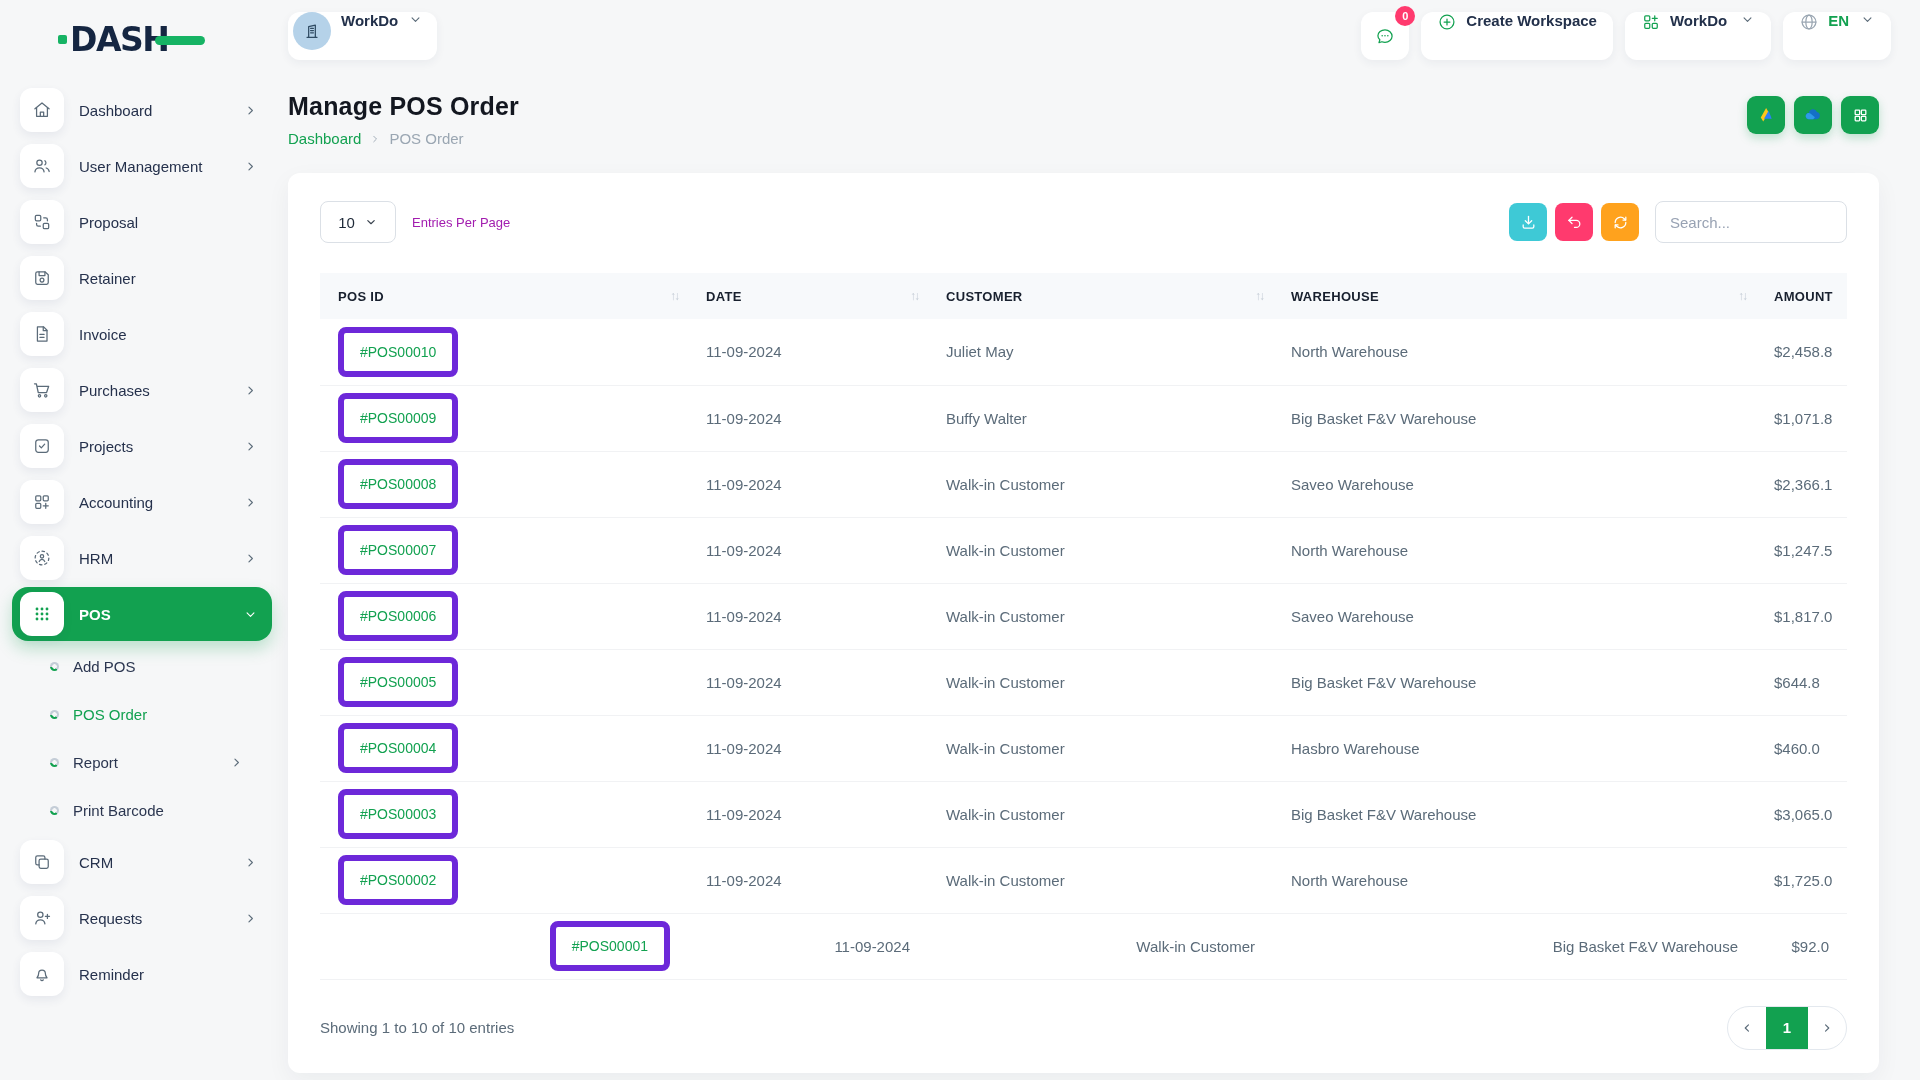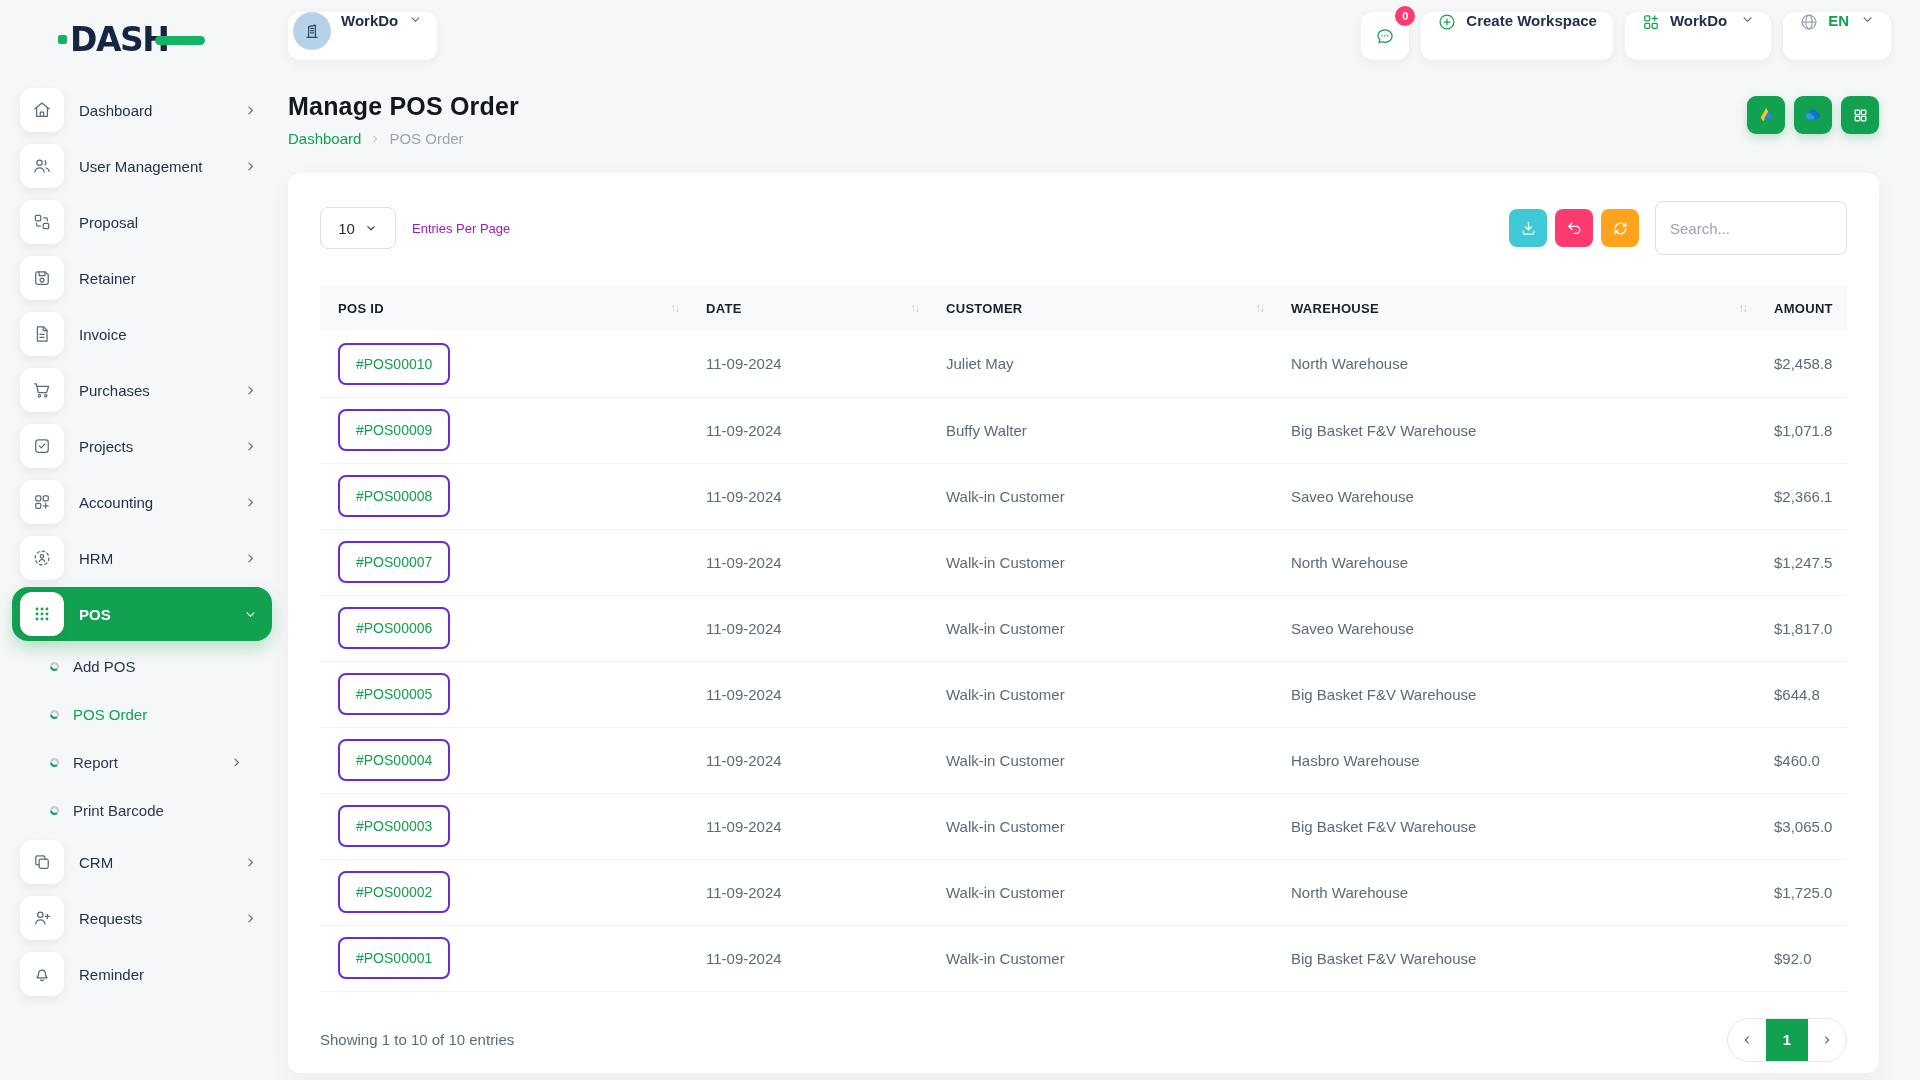--- a/index.html
+++ b/index.html
@@ -61,30 +61,30 @@
   .select-box { width:76px; height:42px; border:1px solid #dbe0e6; border-radius:8px; display:flex; align-items:center; justify-content:center; gap:9px; cursor:pointer; background:#fff; }
   .select-value { font-size:15px; color:#1e2938; }
   .select-box svg { width:14px; height:14px; stroke:#39424e; stroke-width:2; fill:none; stroke-linecap:round; stroke-linejoin:round; }
   .entries-label { margin-left:16px; font-size:13px; font-weight:500; color:#a21caf; }
   .ctrl-right { margin-left:auto; display:flex; align-items:center; gap:8px; }
   .act-btn { width:38px; height:38px; border-radius:8px; display:flex; align-items:center; justify-content:center; cursor:pointer; border:none; }
   .act-btn svg { width:17px; height:17px; fill:none; stroke:#fff; stroke-width:1.8; stroke-linecap:round; stroke-linejoin:round; }
   .act-export { background:#3EC9D6; }
   .act-undo { background:#FF3A6E; }
   .act-refresh { background:#FFA21D; }
-  .search-input { width:192px; height:54px; border:1px solid #dbe0e6; border-radius:8px; padding:0 14px; font-size:15px; color:#29364d; margin-left:8px; outline:none; font-family:"Liberation Sans", sans-serif; }
+  .search-input { width:192px; height:42px; border:1px solid #dbe0e6; border-radius:8px; padding:0 14px; font-size:15px; color:#29364d; margin-left:8px; outline:none; font-family:"Liberation Sans", sans-serif; }
   .search-input::placeholder { color:#98a2b3; }
 
   table { width:100%; border-collapse:collapse; margin-top:30px; table-layout:fixed; }
   col.c-id{width:368px;} col.c-date{width:240px;} col.c-cust{width:345px;} col.c-wh{width:483px;} col.c-amt{width:91px;}
   thead th { background:#f7f9fb; height:46px; text-align:left; font-size:13px; font-weight:700; color:#18202e; letter-spacing:.3px; padding:0 24px 0 18px; position:relative; cursor:pointer; }
   .sort { position:absolute; right:10px; top:50%; transform:translateY(-50%); color:#c5cdd6; font-size:12px; letter-spacing:-2px; font-weight:400; }
   tbody td { height:66px; border-bottom:1px solid #f1f2f4; padding:0 18px; font-size:15px; color:#5B6B79; }
-  tbody tr:last-child td { border-bottom:1px solid #f1f2f4; }
-  .pos-badge { display:inline-block; border:2px solid #6d28d9; color:#12A150; border-radius:8px; padding:11px 16px; font-size:14px; background:#fff; cursor:pointer; }
+  tbody tr:last-child td { border-bottom:1px solid #f1f2f4;text-align:right; }
+  .pos-badge { display:inline-block; border:6px solid #6d28d9; color:#12A150; border-radius:8px; padding:11px 16px; font-size:14px; background:#fff; cursor:pointer; }
 
   .table-footer { display:flex; align-items:center; margin-top:26px; }
   .showing { font-size:15px; color:#5b6b79; }
   .pagination { margin-left:auto; display:flex; border:1px solid #e3e8ee; border-radius:22px; overflow:hidden; height:44px; background:#fff; }
   .page-cell { width:38px; display:flex; align-items:center; justify-content:center; cursor:pointer; }
   .page-cell svg { width:14px; height:14px; stroke:#5b6b79; stroke-width:2; fill:none; stroke-linecap:round; stroke-linejoin:round; }
   .page-cell.current { width:42px; background:#12A150; color:#fff; font-size:15px; font-weight:600; }
 </style>
 </head>
 <body>

